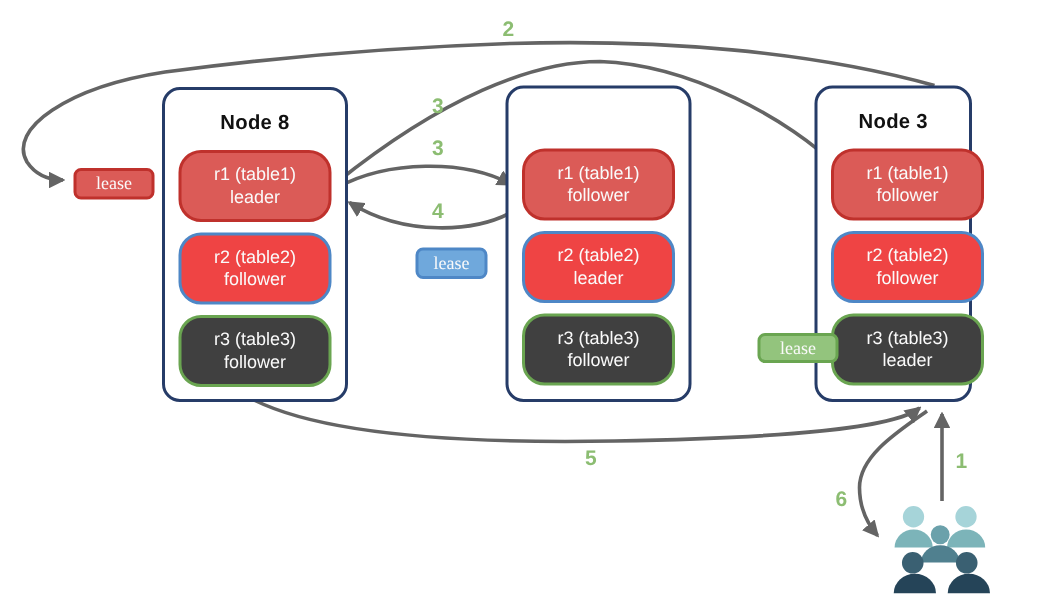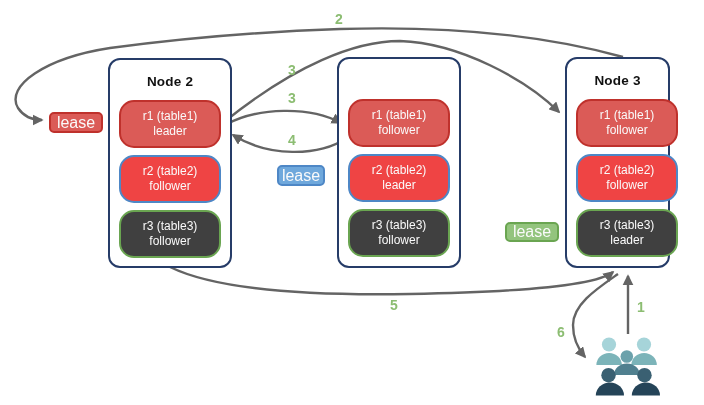--- a/index.html
+++ b/index.html
@@ -22,21 +22,21 @@
     box-sizing:border-box;border:2px solid transparent;
     display:flex;flex-direction:column;align-items:center;justify-content:center;
     color:#fafafa;font-size:12px;line-height:1.28;text-align:center;
   }
   .replica.red{background:#db5b57;border-color:#bf312c;}
   .replica.blue{background:#ef4444;border-color:#4e87c6;}
   .replica.green{background:#404040;border-color:#6aa551;}
   .r-top{top:40px}.r-mid{top:95px}.r-bot{top:150px}
   .lease{
     position:absolute;box-sizing:border-box;border-radius:5px;border:2px solid transparent;
-    color:#fafafa;font-size:16px;display:flex;align-items:center;justify-content:center;
+    color:#fafafa;font-size:12px;display:flex;align-items:center;justify-content:center;font-family:Liberation Serif, serif;
   }
   .lease.red{background:#db5b57;border-color:#bf312c;}
   .lease.blue{background:#6fa8dc;border-color:#4e87c6;}
   .lease.green{background:#93c47d;border-color:#6aa551;}
   .step-label{
     position:absolute;font-weight:bold;font-size:14px;color:#8cbd72;
   }
 </style>
 </head>
 <body>
@@ -75,21 +75,21 @@
       <path d="M614 375 a12.9 11.6 0 0 1 25.8 0 z" fill="#50808f"></path>
 
       <circle cx="608.5" cy="375.2" r="7.2" fill="#3a6072"></circle>
       <path d="M595.8 395.5 a14.1 13 0 0 1 28.2 0 z" fill="#254458"></path>
       <circle cx="644.5" cy="375.2" r="7.2" fill="#3a6072"></circle>
       <path d="M631.8 395.5 a14.1 13 0 0 1 28.2 0 z" fill="#254458"></path>
     </g>
   </svg>
 
   <div class="node" style="left:108px;top:58px;width:124px;height:210px">
-    <div class="node-title">Node 2</div>
+    <div class="node-title">Node 8</div>
     <div class="replica red r-top">
       <span>r1 (table1)</span>
       <span>leader</span>
     </div>
     <div class="replica blue r-mid">
       <span>r2 (table2)</span>
       <span>follower</span>
     </div>
     <div class="replica green r-bot">
       <span>r3 (table3)</span>
@@ -105,21 +105,21 @@
     <div class="replica blue r-mid">
       <span>r2 (table2)</span>
       <span>leader</span>
     </div>
     <div class="replica green r-bot">
       <span>r3 (table3)</span>
       <span>follower</span>
     </div>
   </div>
 
-  <div class="node" style="left:565px;top:57px;width:105px;height:211px">
+  <div class="node" style="left:543px;top:57px;width:105px;height:211px">
     <div class="node-title">Node 3</div>
     <div class="replica red r-top">
       <span>r1 (table1)</span>
       <span>follower</span>
     </div>
     <div class="replica blue r-mid">
       <span>r2 (table2)</span>
       <span>follower</span>
     </div>
     <div class="replica green r-bot">

